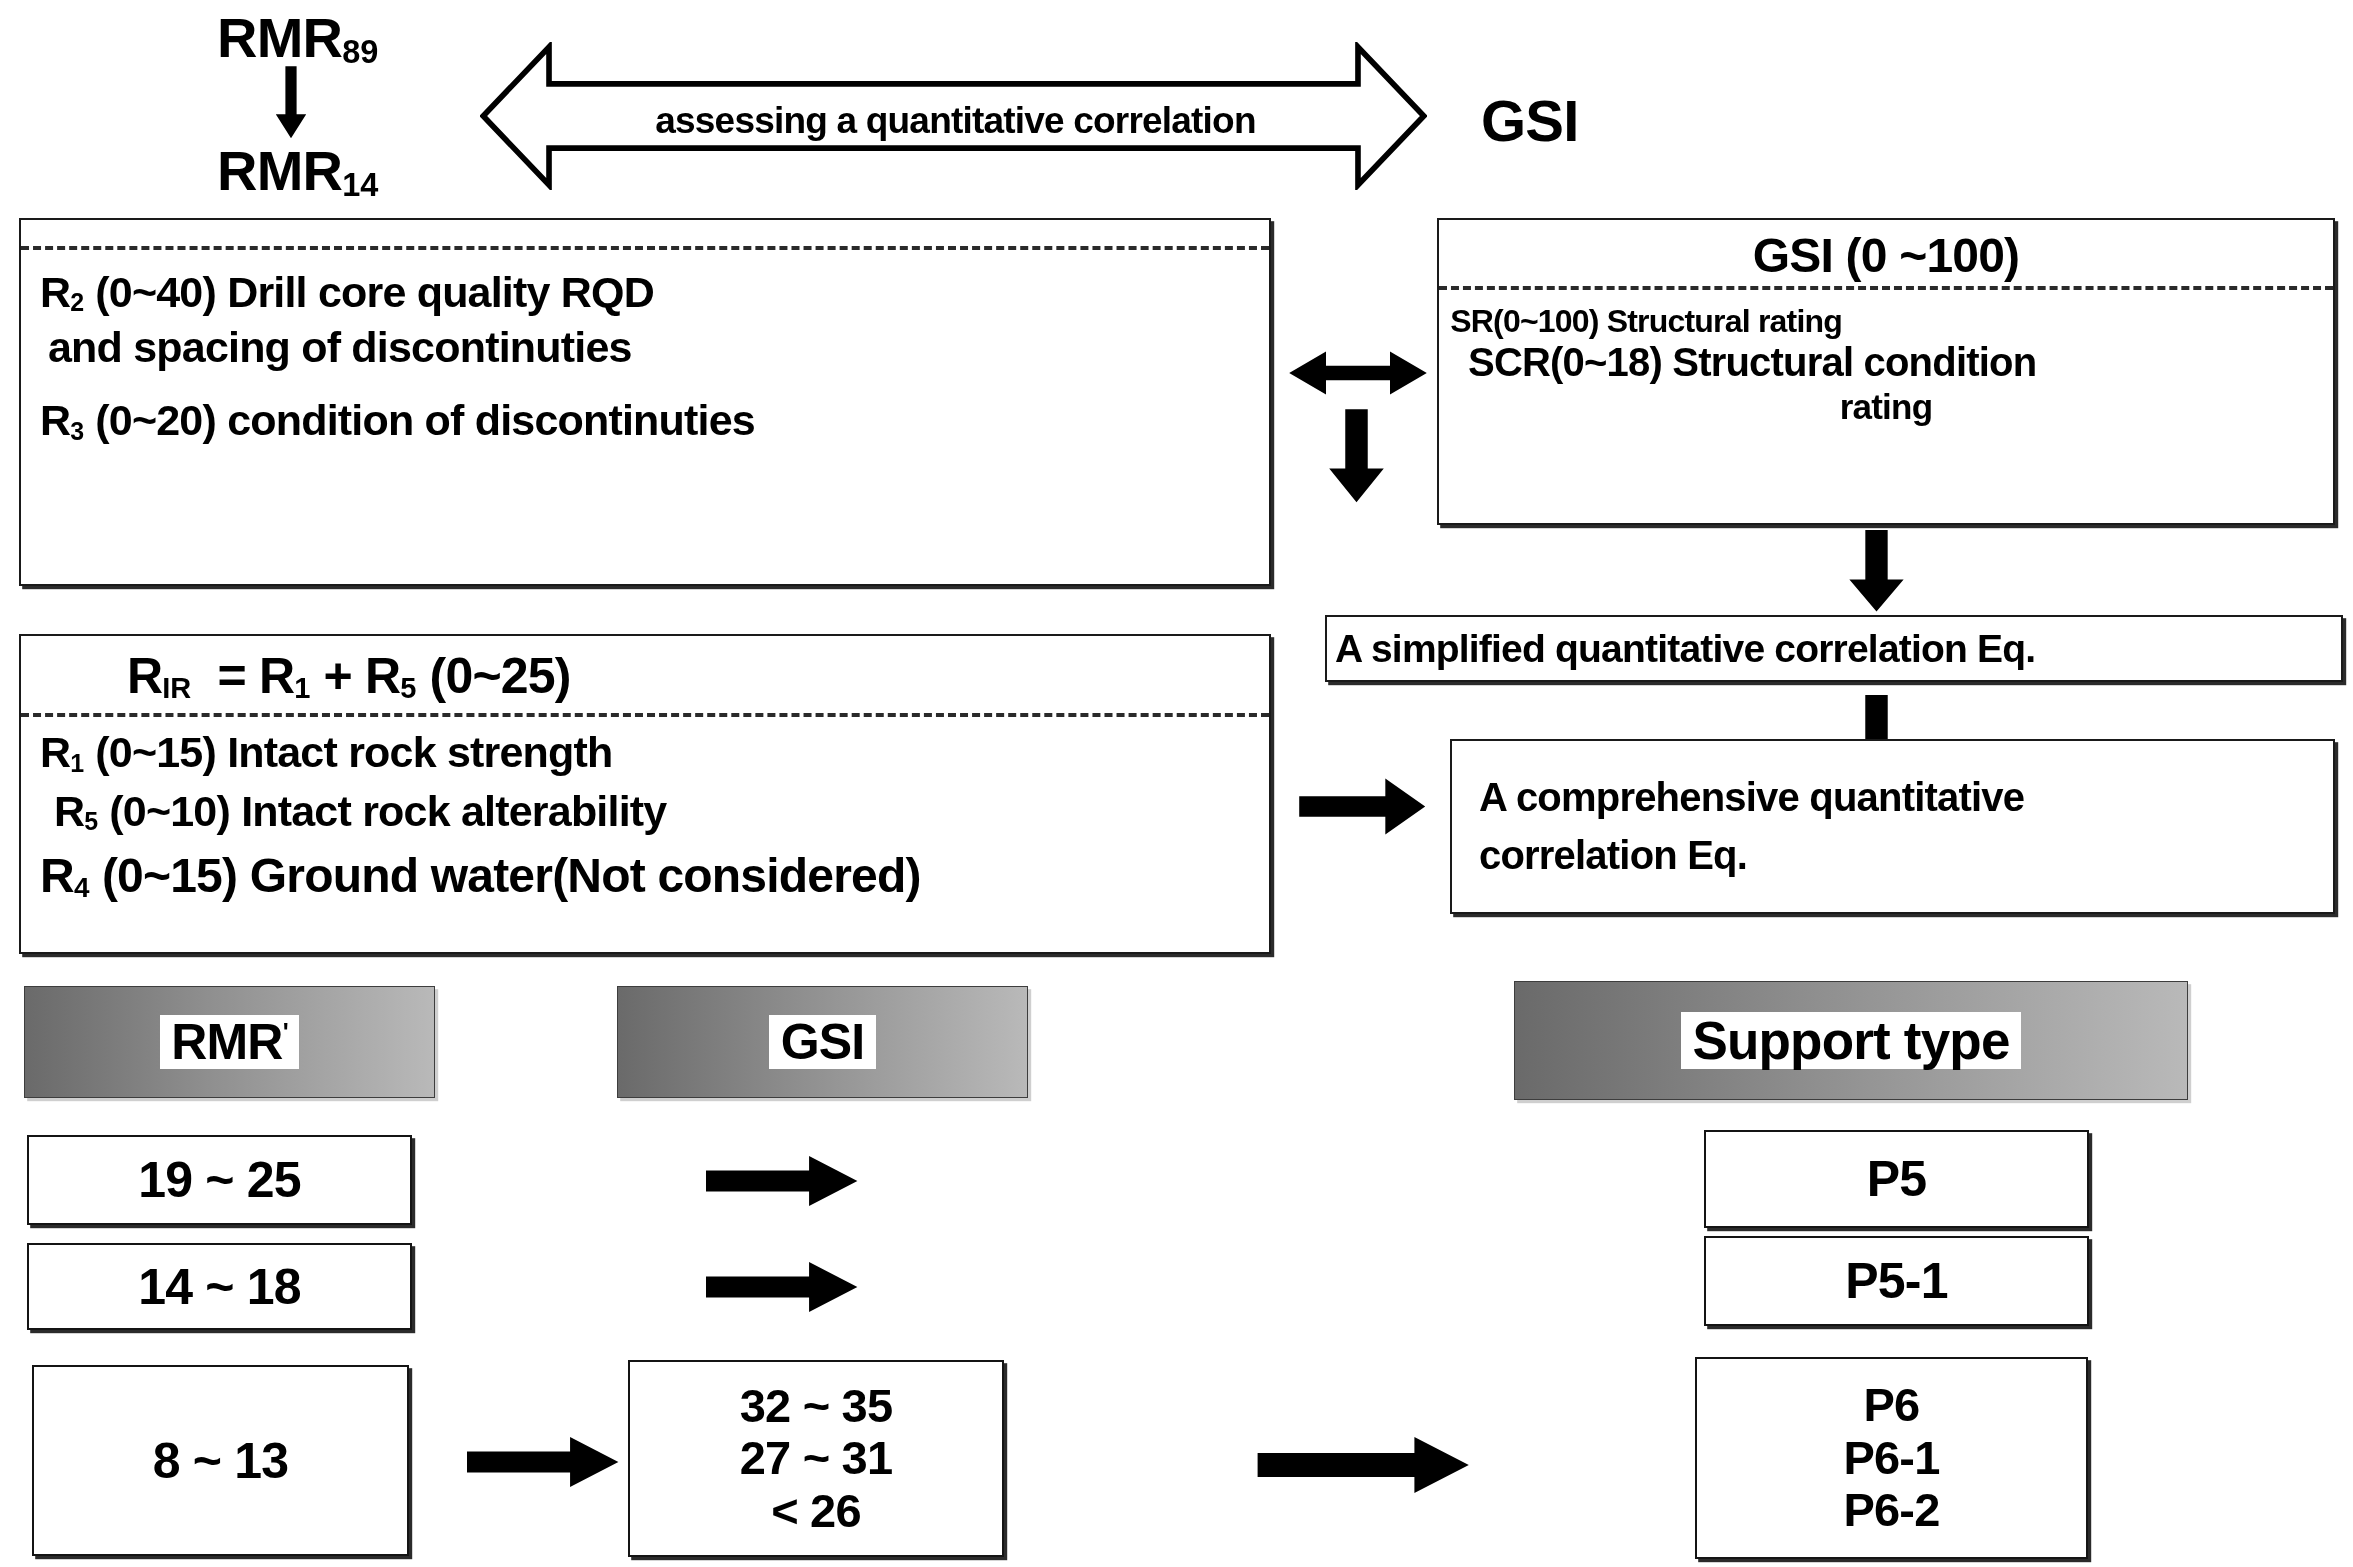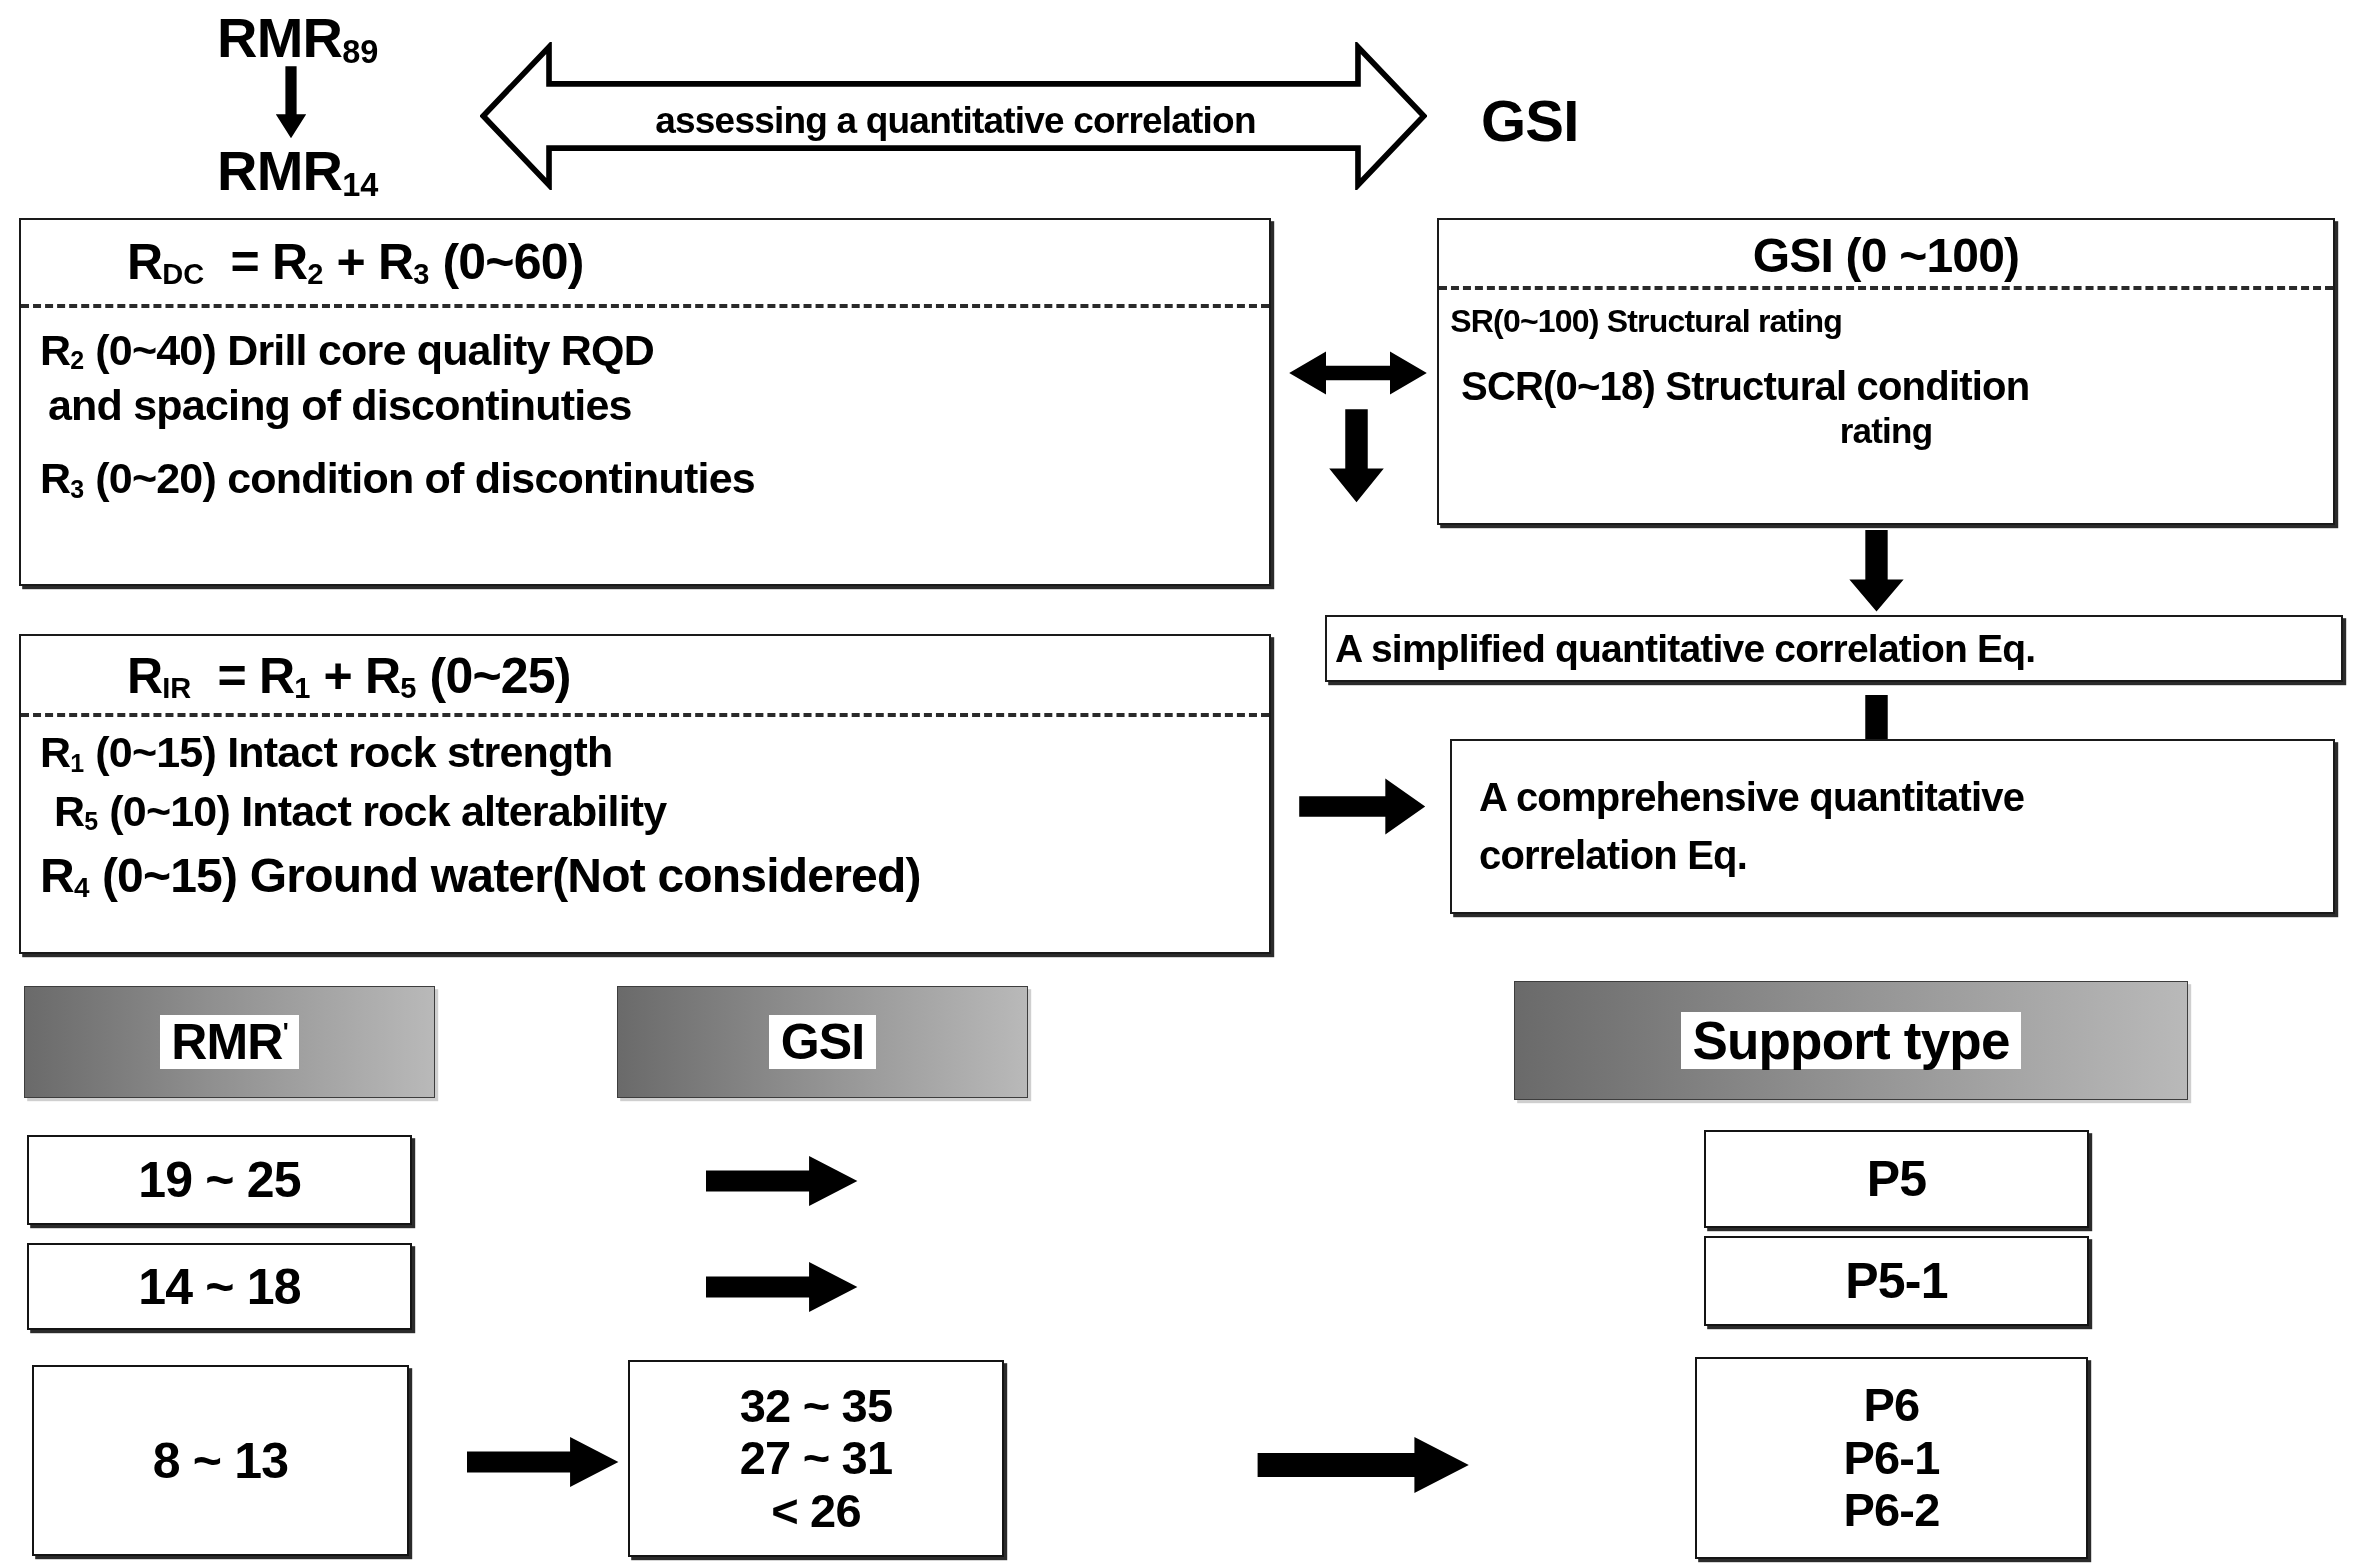--- a/index.html
+++ b/index.html
@@ -120,23 +120,20 @@
       <polygon points="4,92 86,6 86,52 1094,52 1094,6 1176,92 1094,178 1094,132 86,132 86,178" fill="#ffffff" stroke="#000000" stroke-width="7" stroke-linejoin="miter"></polygon>
     </svg>
   </div>
   <div class="abs" style="left:514px;top:100px;width:883px;text-align:center;
               font-size:37px;font-weight:bold;letter-spacing:-0.8px;white-space:nowrap;">assessing a quantitative correlation</div>
 
   <div class="abs hdr-label" style="left:1481px;top:87px;font-size:58px;">GSI</div>
 
   <div class="abs panel" style="left:19px;top:218px;width:1252px;height:368px;">
     <div style="padding:13px 0 0 0;">
-      <div class="panel-title" style="font-size:50px;padding-left:106px;">
-        R<span class="sub">DC</span>&nbsp; = R<span class="sub">2</span> + R<span class="sub">3</span> (0~60)
-      </div>
       <div style="height:13px;"></div>
       <hr class="dashline">
       <div style="height:17.7px;"></div>
       <div class="bodyline" style="font-size:43px;padding-left:19px;">
         R<span class="sub">2</span>&nbsp;(0~40) Drill core quality RQD
       </div>
       <div class="bodyline" style="font-size:43px;padding-left:27px;margin-top:6.4px;">
         and spacing of discontinuties
       </div>
       <div class="bodyline" style="font-size:43px;padding-left:19px;margin-top:24px;">
@@ -145,21 +142,21 @@
     </div>
   </div>
 
   <div class="abs panel" style="left:1437px;top:218px;width:898px;height:307px;">
     <div style="padding:8px 0 0 0;">
       <div class="panel-title" style="font-size:48px;text-align:center;">GSI (0 ~100)</div>
       <div style="height:3.2px;"></div>
       <hr class="dashline">
       <div style="height:13px;"></div>
       <div class="bodyline" style="font-size:32px;padding-left:11.2px;">SR(0~100)  Structural rating</div>
-      <div class="bodyline" style="font-size:40px;padding-left:22px;margin-top:24px;">SCR(0~18) Structural condition</div>
+      <div class="bodyline" style="font-size:40px;padding-left:29px;margin-top:0;">SCR(0~18) Structural condition</div>
       <div class="bodyline" style="font-size:35px;text-align:center;margin-top:1.6px;">rating</div>
     </div>
   </div>
 
   <div class="abs" style="left:1289px;top:345px;">
     <svg class="arrow-svg" width="138" height="56" viewBox="0 0 172 70">
       <polygon points="0,35 46,8 46,26 126,26 126,8 172,35 126,62 126,44 46,44 46,62" fill="#000"></polygon>
     </svg>
   </div>
 

